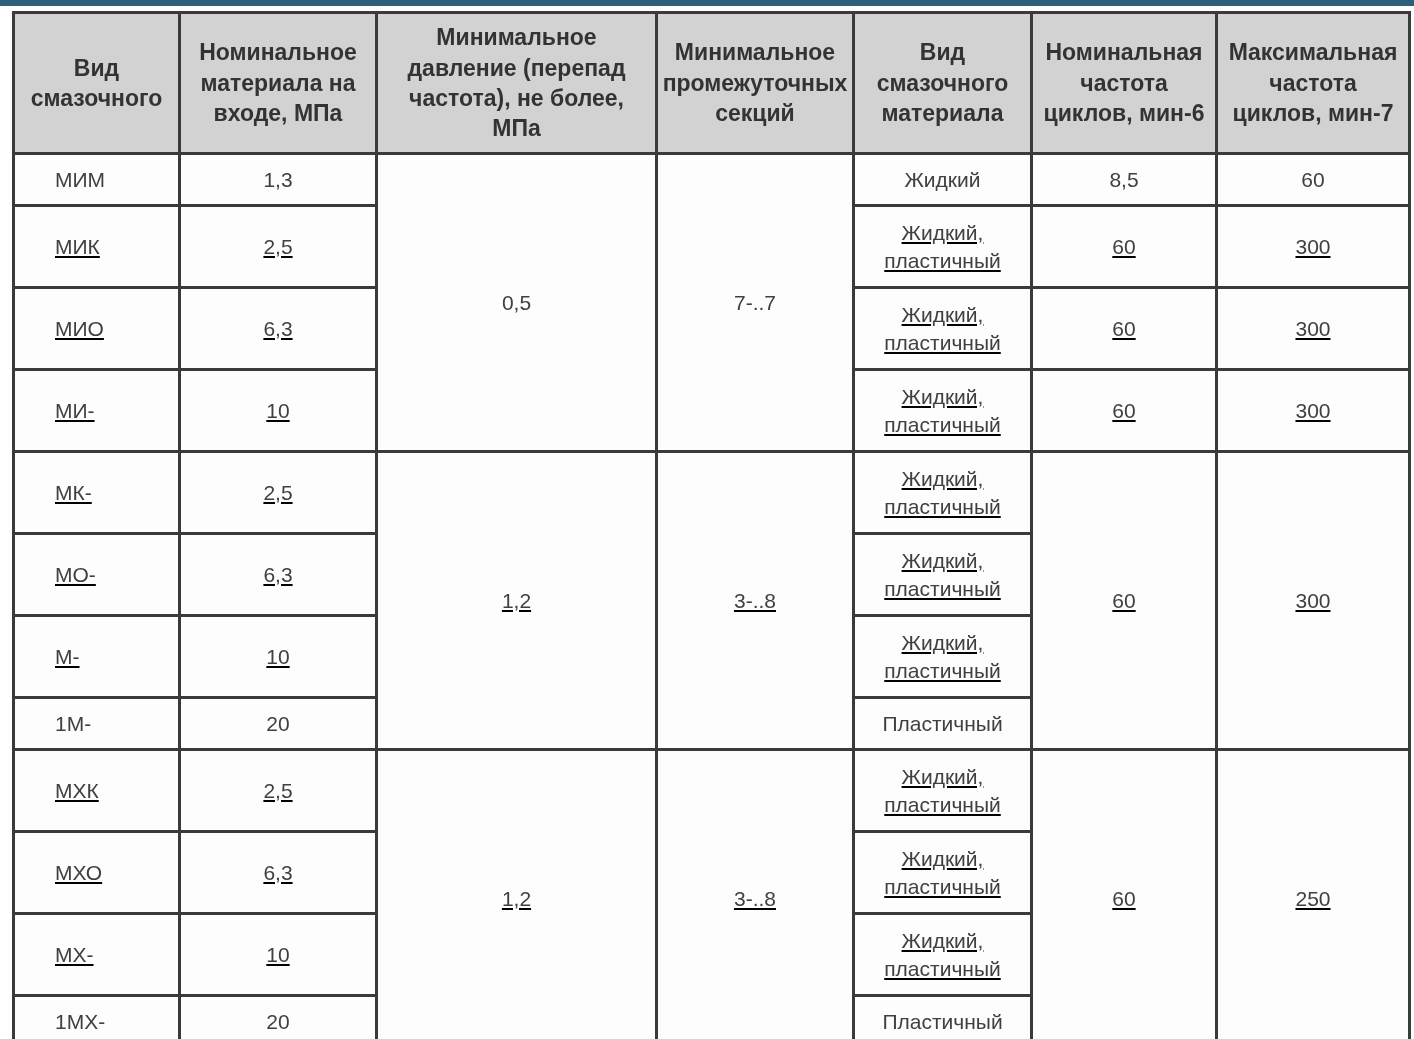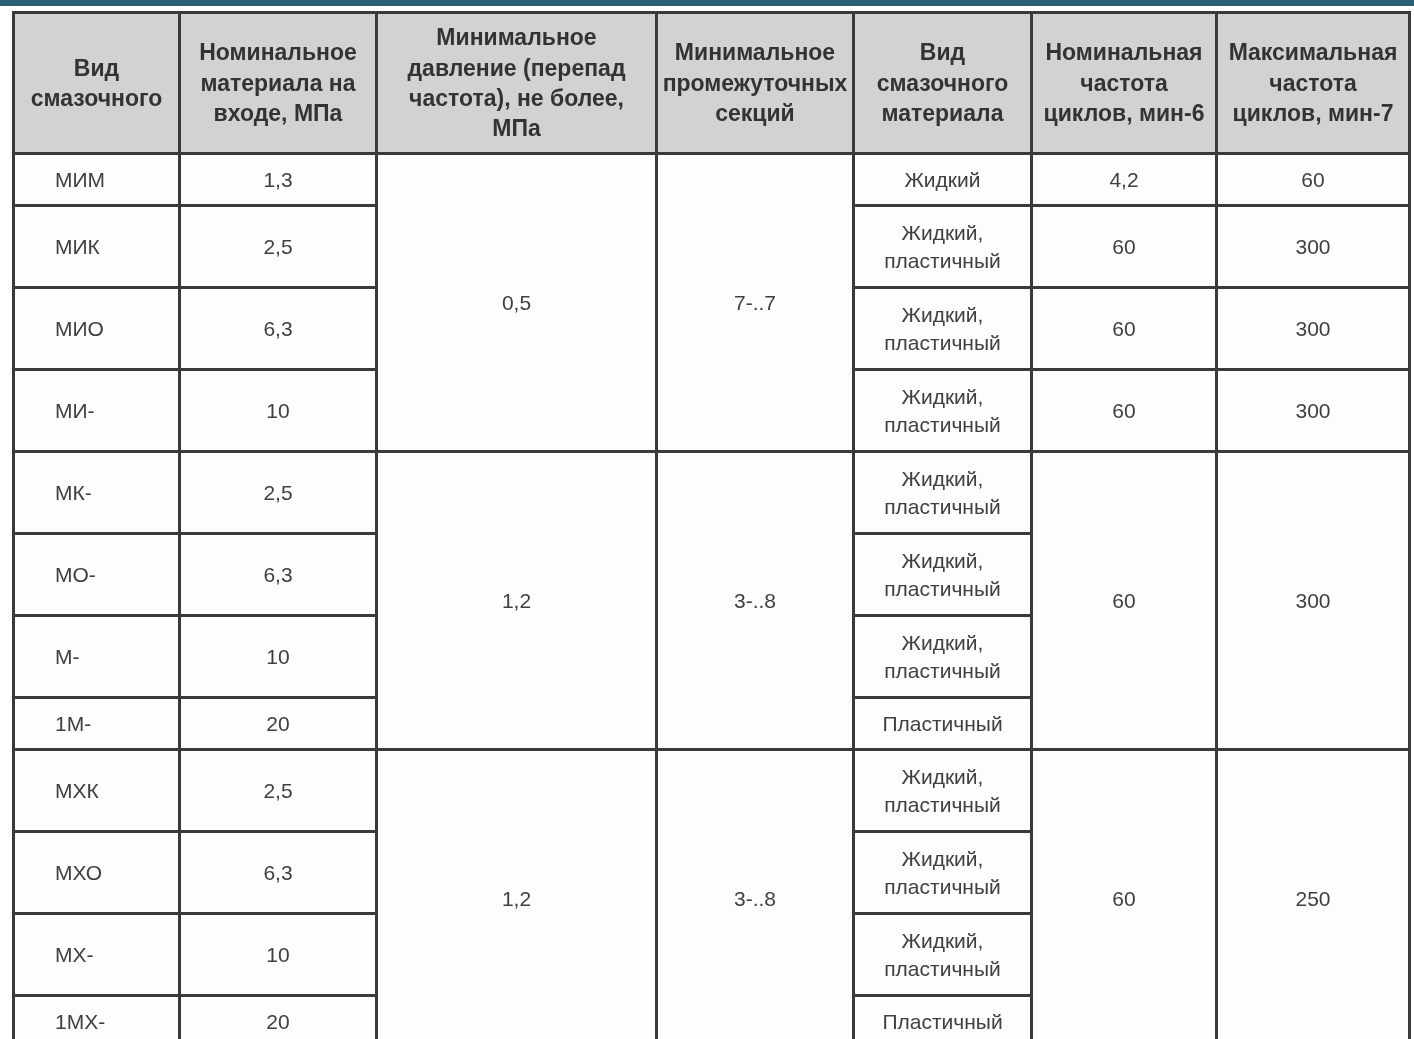--- a/index.html
+++ b/index.html
@@ -55,21 +55,21 @@
     font-size:21px;
     font-weight:400;
     line-height:1.33;
     padding:4px 8px;
   }
   td.c-type{
     text-align:left;
     padding-left:40px;
   }
   tr.r-single{height:52px;}
-  tr.r-double{height:82px;}
+  tr.r-double{height:82px;text-decoration:underline;}
 </style>
 </head>
 <body>
 
 <div class="screen">
   <div class="top-bar"></div>
   <div class="table-wrap">
     <table>
       <colgroup>
         <col style="width:166px">
@@ -92,21 +92,21 @@
         </tr>
       </thead>
       <tbody>
 
         <tr class="r-single">
           <td class="c-type">МИМ</td>
           <td>1,3</td>
           <td rowspan="4">0,5</td>
           <td rowspan="4">7-..7</td>
           <td>Жидкий</td>
-          <td>4,2</td>
+          <td>8,5</td>
           <td>60</td>
         </tr>
         <tr class="r-double">
           <td class="c-type">МИК</td>
           <td>2,5</td>
           <td>Жидкий, пластичный</td>
           <td>60</td>
           <td>300</td>
         </tr>
         <tr class="r-double">

